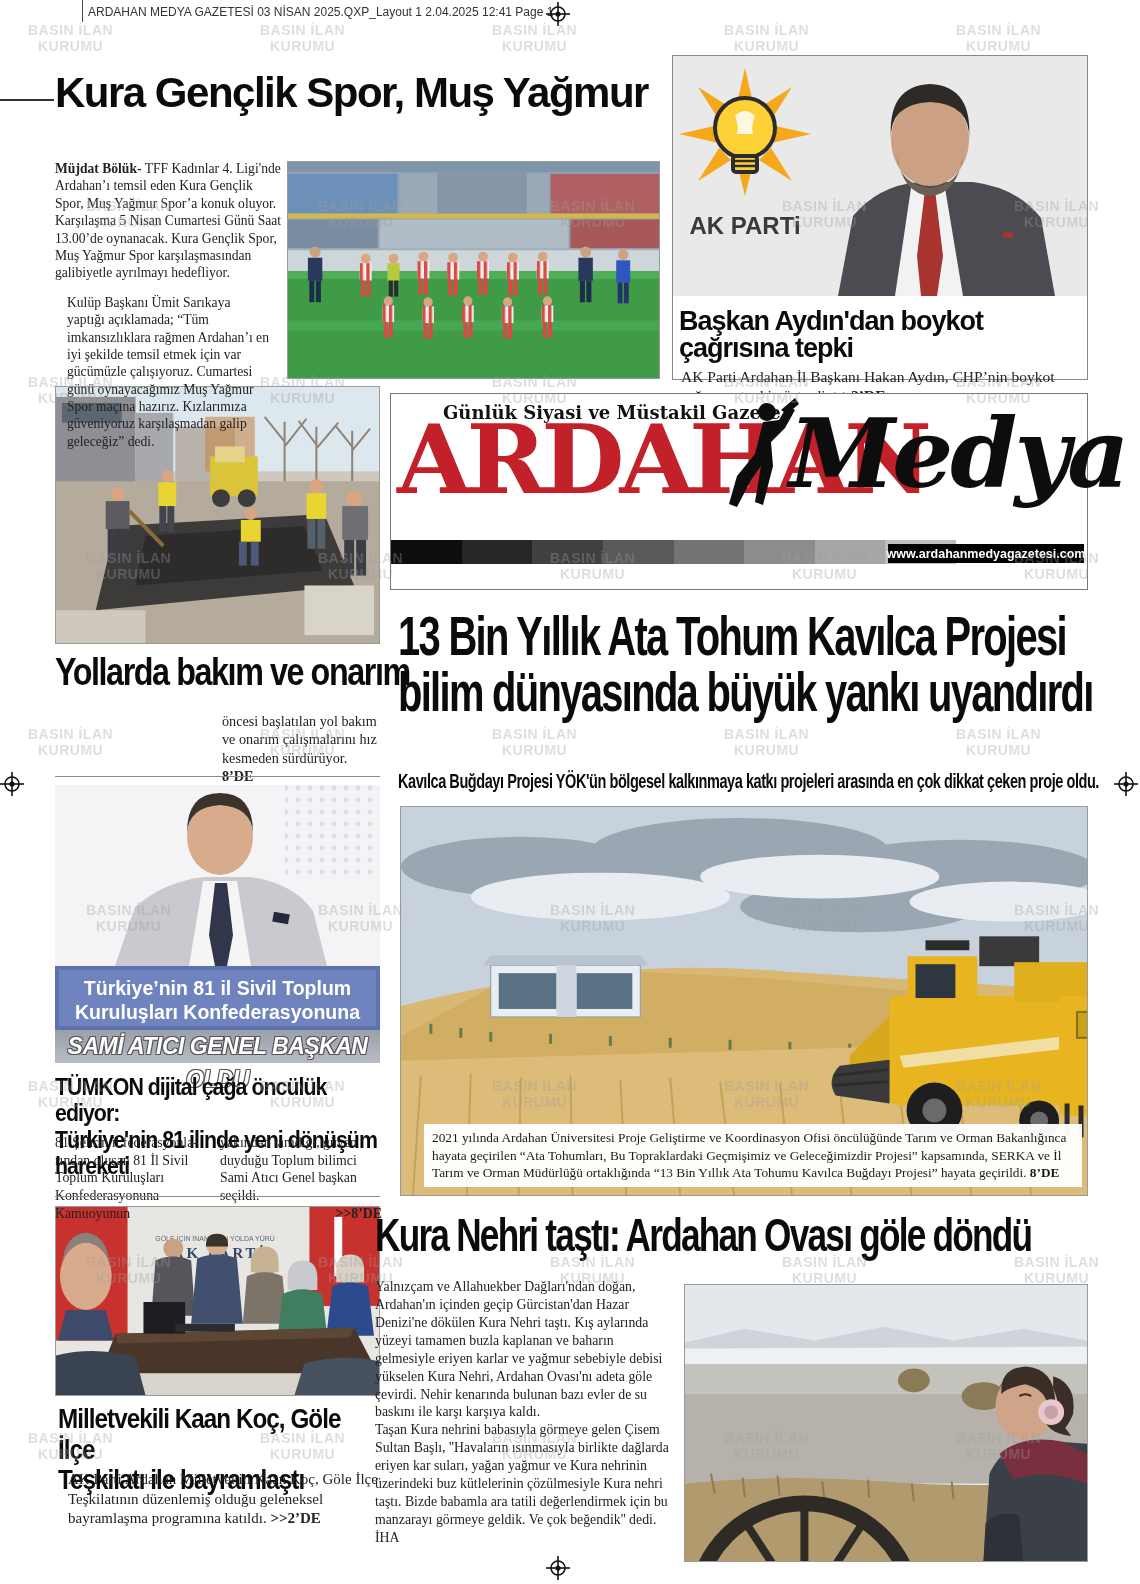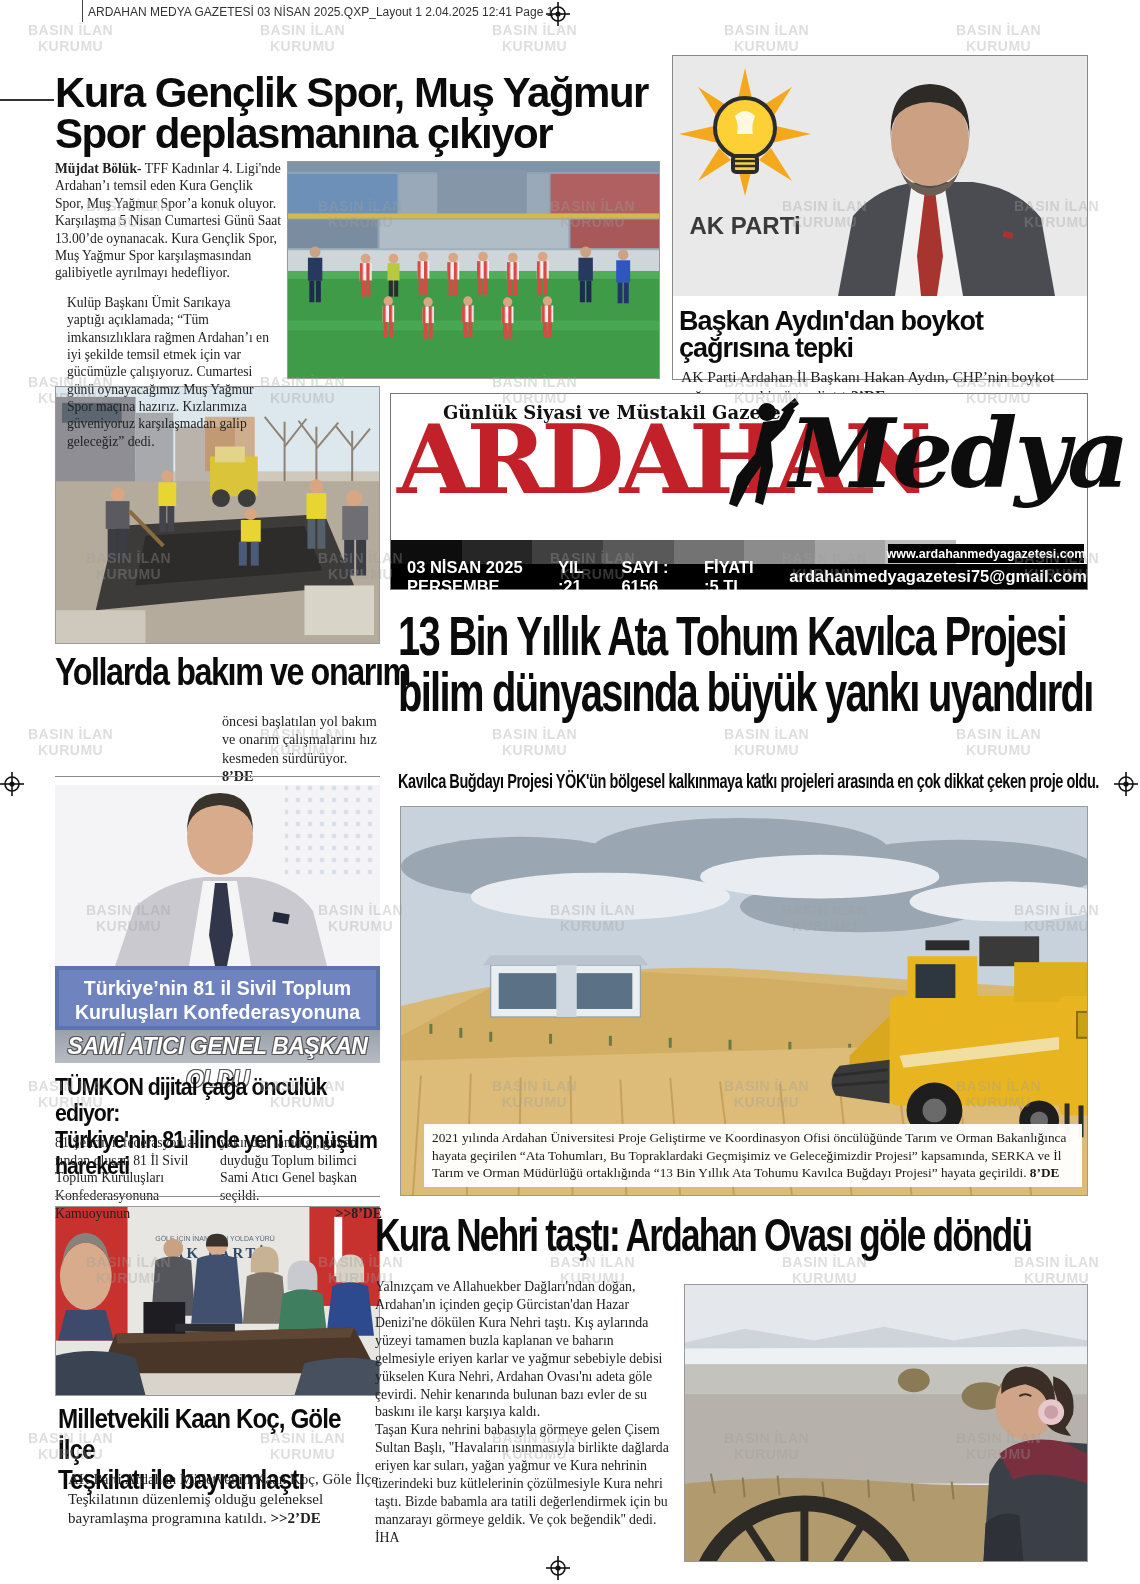--- a/index.html
+++ b/index.html
@@ -67,21 +67,20 @@
   </svg>
   <svg class="abs z4" style="left:546px;top:1556px;" width="24" height="24" viewBox="0 0 24 24">
     <line x1="12" y1="0" x2="12" y2="24" stroke="#111" stroke-width="1.6"></line>
       <line x1="0" y1="12" x2="24" y2="12" stroke="#111" stroke-width="1.6"></line>
     <circle cx="12" cy="12" r="7" fill="none" stroke="#111" stroke-width="1.6"></circle>
       <circle cx="12" cy="12" r="2.6" fill="#111"></circle>
   </svg>
 
   <h1 class="abs hl z2" style="left:55px;top:44px;width:620px;font-size:42px;line-height:0.98;">
     <span class="ln">Kura Gençlik Spor, Muş Yağmur</span>
-    <span class="ln">Spor deplasmanına çıkıyor</span>
   </h1>
   <div class="abs body-serif z2" style="left:55px;top:160px;width:228px;font-size:13.6px;line-height:1.28;">
     <p style="margin:0;"><span class="bold">Müjdat Bölük-</span><span> TFF Kadınlar 4. Ligi'nde Ardahan’ı temsil eden Kura Gençlik Spor, Muş Yağmur Spor’a konuk oluyor.</span></p>
     <p style="margin:0;">Karşılaşma 5 Nisan Cumartesi Günü Saat 13.00’de oynanacak. Kura Gençlik Spor, Muş Yağmur Spor karşılaşmasından galibiyetle ayrılmayı hedefliyor.</p>
     <p style="margin:12px;">Kulüp Başkanı Ümit Sarıkaya yaptığı açıklamada; “Tüm imkansızlıklara rağmen Ardahan’ı en iyi şekilde temsil etmek için var gücümüzle çalışıyoruz. Cumartesi günü oynayacağımız Muş Yağmur Spor maçına hazırız. Kızlarımıza güveniyoruz karşılaşmadan galip geleceğiz” dedi.</p>
   </div>
 
   <svg class="abs photo z1" style="left:287px;top:161px;" width="373" height="218" viewBox="0 0 373 218" preserveAspectRatio="none">
     <defs>
       <pattern id="stripesR" width="5" height="8" patternUnits="userSpaceOnUse">
@@ -334,27 +333,20 @@
       <div style="background:#0d0d0d"></div>
         <div style="background:#262626"></div>
         <div style="background:#404040"></div>
         <div style="background:#595959"></div>
       <div style="background:#737373"></div>
         <div style="background:#8c8c8c"></div>
         <div style="background:#a6a6a6"></div>
         <div style="background:#bfbfbf"></div>
     </div>
     <div class="webbar abs" style="right:3px;bottom:26px;width:196px;height:19px;font-size:12.5px;">www.ardahanmedyagazetesi.com</div>
-    <div class="infobar abs" style="left:0;bottom:0;width:100%;height:25px;font-size:16.5px;">
-      <span>03 NİSAN 2025 PERŞEMBE</span>
-      <span>YIL :21</span>
-      <span>SAYI : 6156</span>
-      <span>FİYATI :5 TL</span>
-      <span>ardahanmedyagazetesi75@gmail.com</span>
-    </div>
   </div>
 
   <h1 class="abs hl z2" style="left:398px;top:608px;width:820px;font-size:47px;line-height:1.0;letter-spacing:-2px;margin:0;transform:scale(0.85,1.18);transform-origin:0 0;">
     <span class="ln">13 Bin Yıllık Ata Tohum Kavılca Projesi</span>
     <span class="ln">bilim dünyasında büyük yankı uyandırdı</span>
   </h1>
   <div class="abs hl z2" style="left:398px;top:770px;font-size:16.5px;letter-spacing:-0.5px;white-space:nowrap;transform:scale(0.88,1.25);transform-origin:0 0;">Kavılca Buğdayı Projesi YÖK'ün bölgesel kalkınmaya katkı projeleri arasında en çok dikkat çeken proje oldu.</div>
 
   <svg class="abs photo z1" style="left:400px;top:806px;" width="688" height="390" viewBox="0 0 688 390" preserveAspectRatio="none">
     <rect width="688" height="390" fill="#c8d2dc"></rect>

